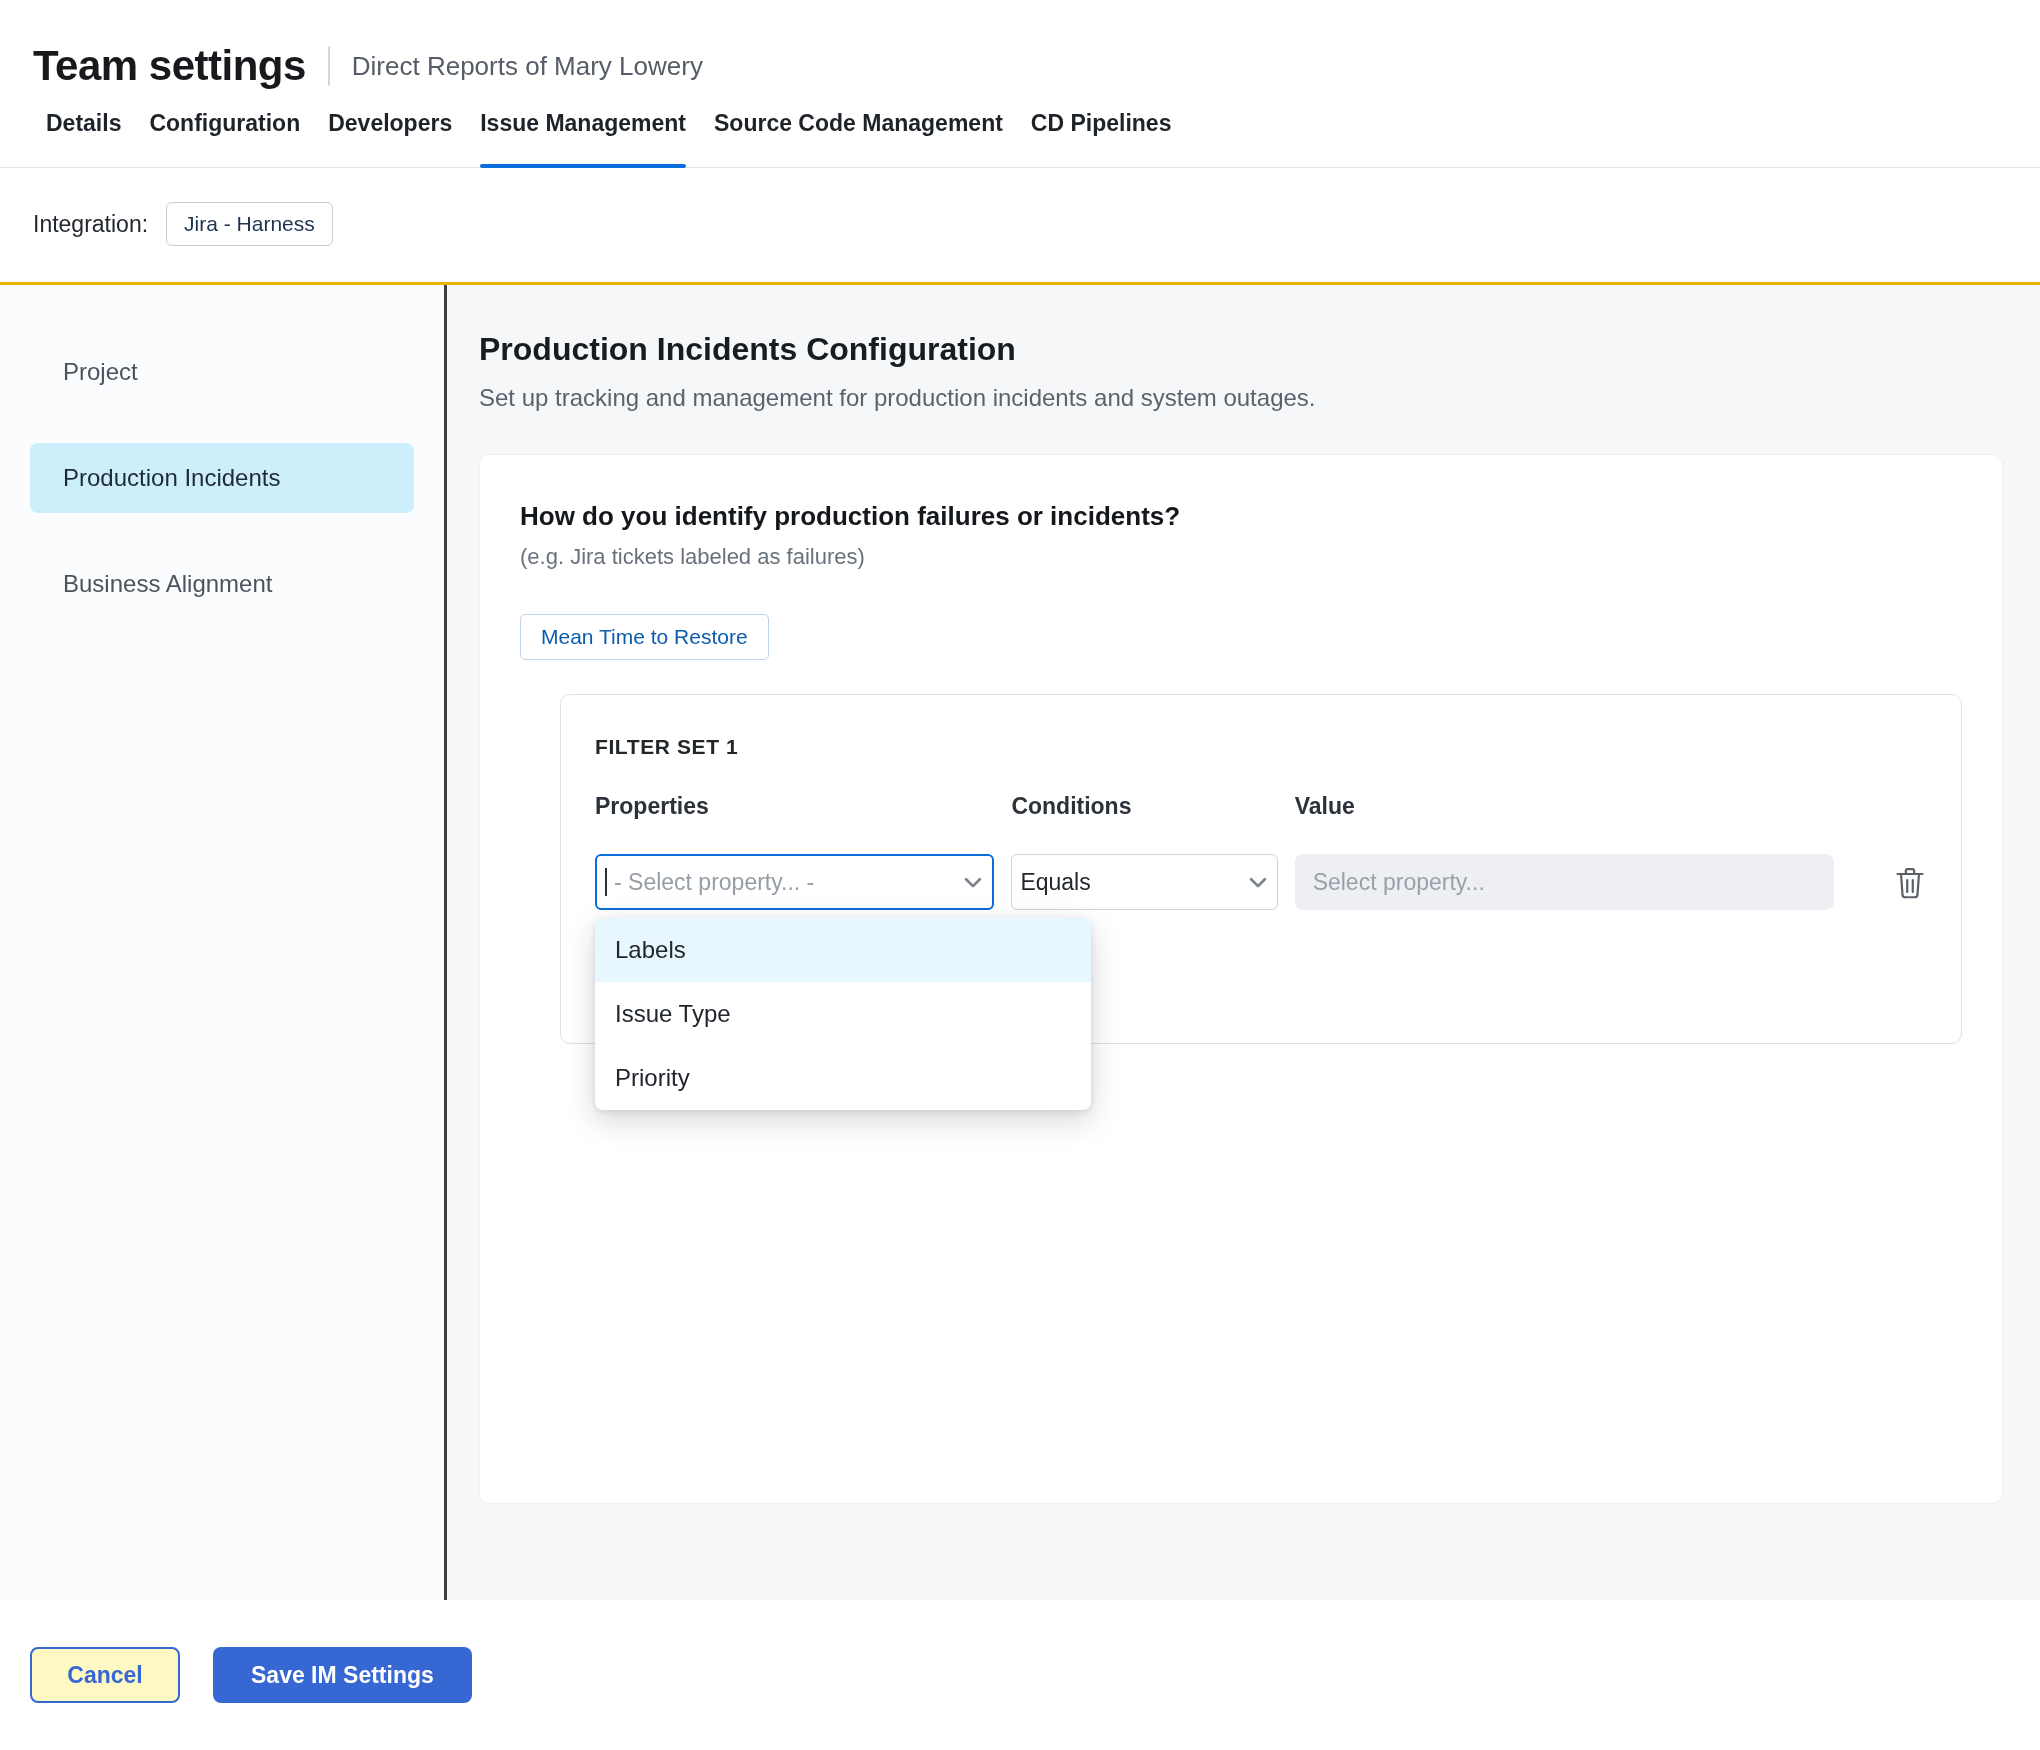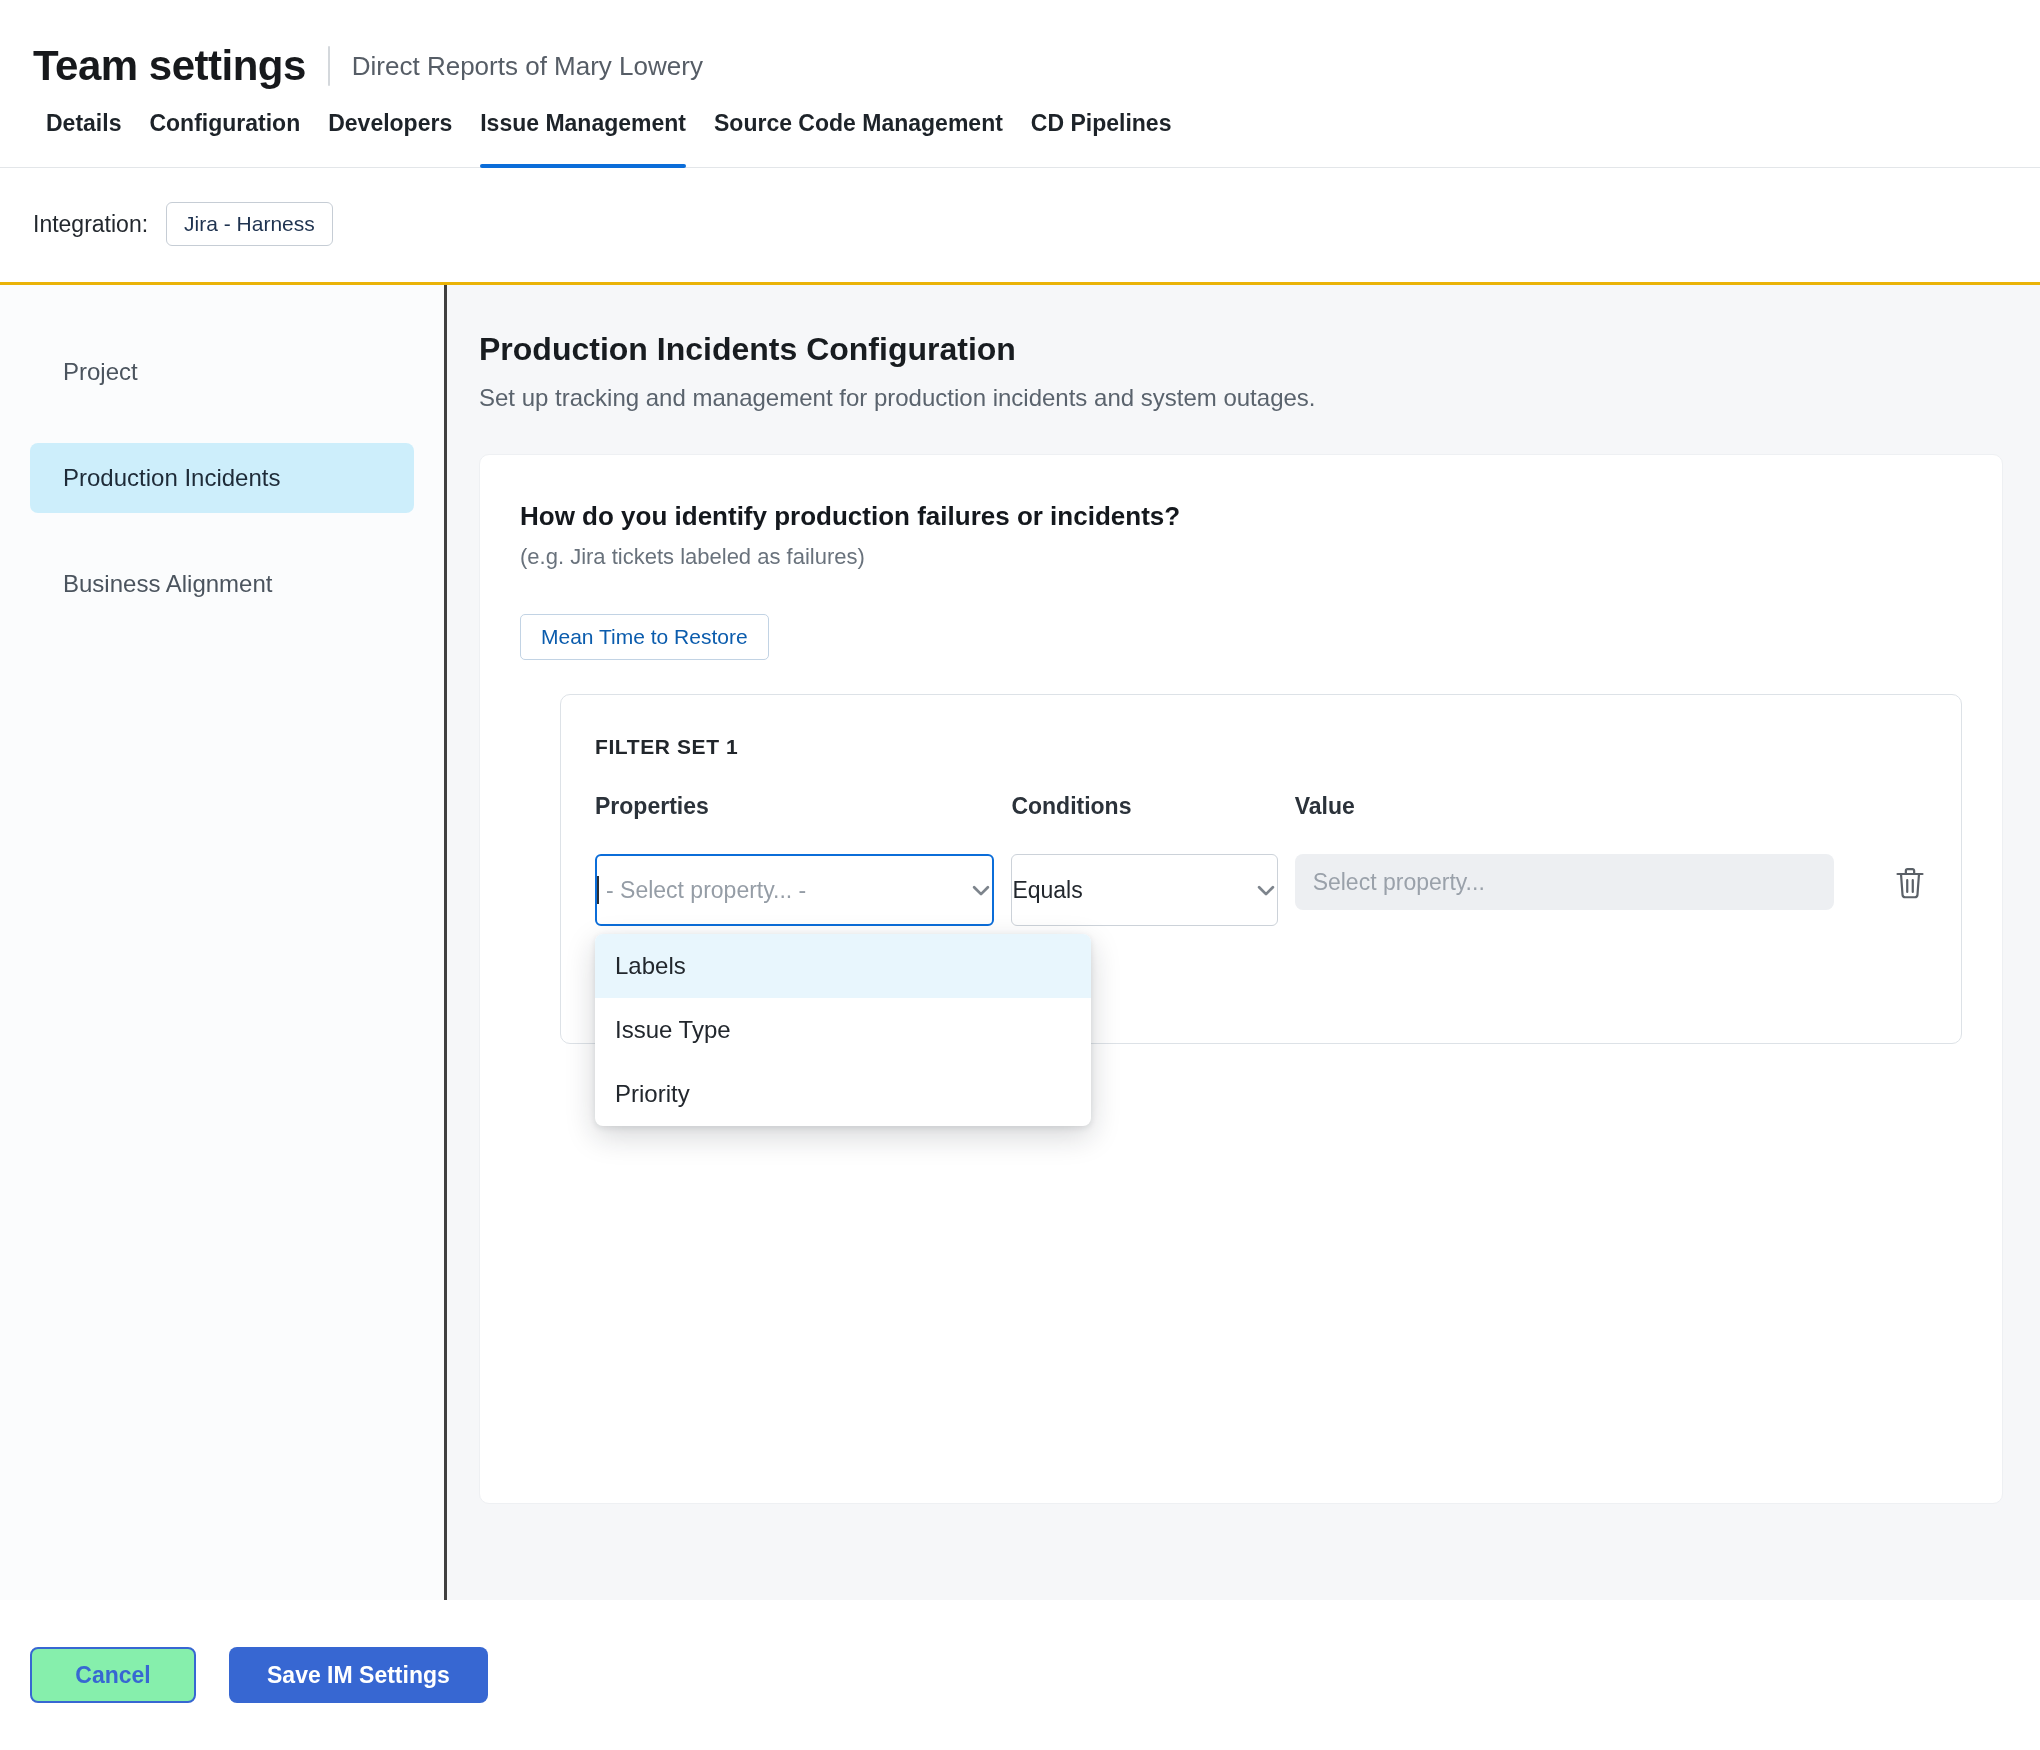--- a/index.html
+++ b/index.html
@@ -112,22 +112,22 @@
   }
   .filter-title { font-size:21px; font-weight:700; letter-spacing:0.6px; color:#21262b; }
   .filter-row { display:flex; margin-top:34px; align-items:flex-start; }
   .col { margin-right:17px; }
   .col-properties { width:408px; }
   .col-conditions { width:272px; }
   .col-value { width:551px; }
   .col-label { font-size:23px; font-weight:700; color:#2b323a; margin-bottom:34px; }
 
   .select {
-    height:72px; display:flex; align-items:center;
-    padding:0 0; border-radius:6px;
+    height:56px; display:flex; align-items:center;
+    padding:0 8px; border-radius:6px;
     font-size:23px; cursor:pointer; background:#ffffff;
   }
   .select-property { border:2px solid var(--accent); color:#959da6; }
   .select-cond { border:1px solid #ccd2d9; color:#22272d; }
   .select .grow { flex:1; min-width:0; white-space:nowrap; overflow:hidden; }
   .caret-bar { width:2px; height:28px; background:#2a2f35; margin-right:7px; flex-shrink:0; }
   .chevron { width:22px; height:22px; color:#7d848c; flex-shrink:0; margin-left:10px; }
 
   .select-wrap { position:relative; }
   .dropdown {
@@ -162,21 +162,21 @@
     flex-shrink:0; height:150px;
     background:#ffffff;
     display:flex; align-items:center;
     padding-left:30px; gap:33px;
   }
   .btn {
     font-size:23px; font-weight:700; height:56px;
     border-radius:8px; cursor:pointer; font-family:inherit;
   }
   .btn-cancel {
-    width:166px; background:#86efac;
+    width:150px; background:#fef9c3;
     border:2px solid var(--primary-button); color:var(--primary-button);
   }
   .btn-save {
     padding:0 38px; background:var(--primary-button);
     border:none; color:#ffffff;
   }
 </style>
 </head>
 <body>
 

